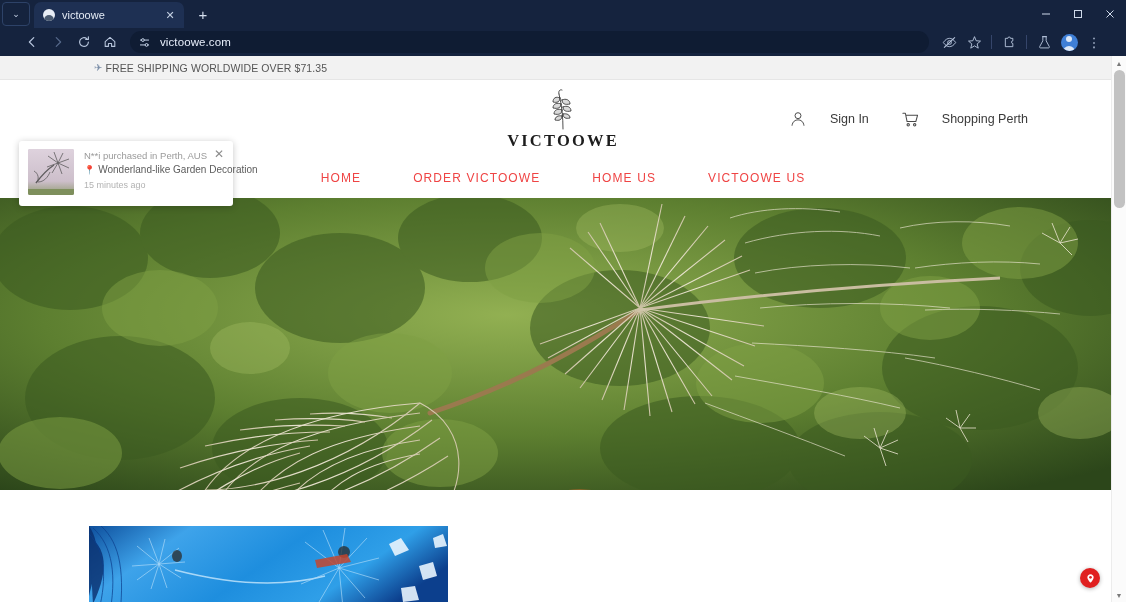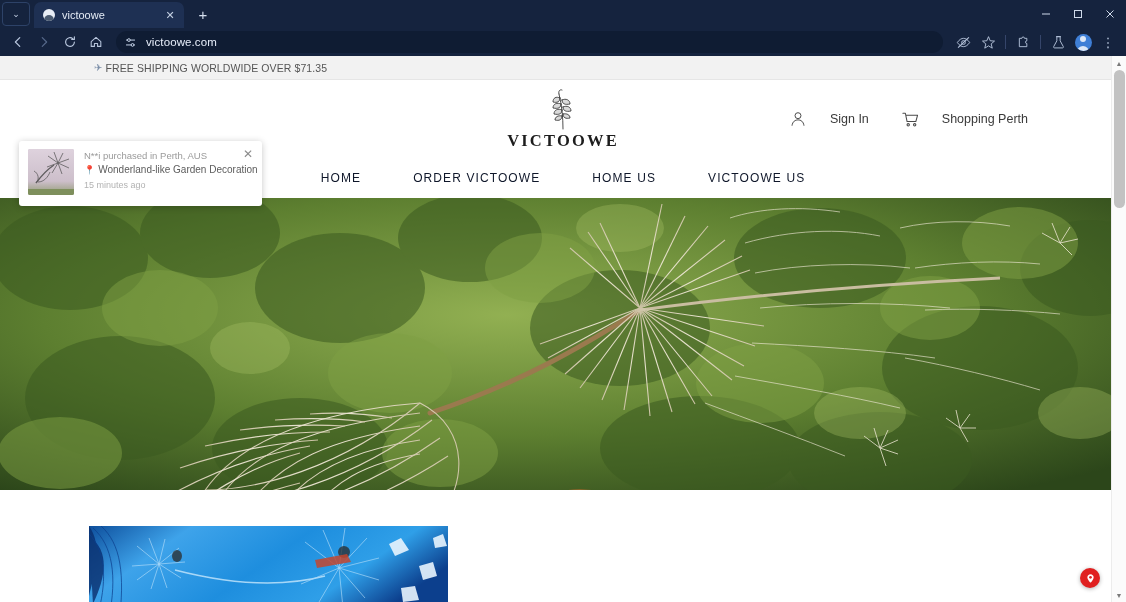--- a/index.html
+++ b/index.html
@@ -52,21 +52,21 @@
     color: #d5dfee; font-size: 15px; border-radius: 4px;
   }
   .win-ctrls { position: absolute; right: 0; top: 0; display: flex; height: 28px; }
   .win-btn {
     width: 32px; height: 28px; display: flex; align-items: center;
     justify-content: center; color: #cfdaea; font-size: 11px;
   }
 
   .toolbar {
     height: 28px; background: #15233e;
-    display: flex; align-items: center; padding: 0 6px; gap: 2px;
+    display: flex; align-items: center; padding: 0 20px; gap: 2px;
   }
   .tb-icon {
     width: 24px; height: 22px; display: flex; align-items: center;
     justify-content: center; color: #b8c6dd; font-size: 13px; border-radius: 4px;
   }
   .omnibox {
     flex: 1; height: 22px; background: #0f1c33; border-radius: 11px;
     display: flex; align-items: center; padding: 0 10px 0 5px;
     margin: 0 6px; gap: 7px; position: relative;
   }
@@ -129,42 +129,42 @@
     font-size: 12.5px; color: #3a3a3a;
   }
   .hdr-ico { width: 18px; height: 18px; color: #4a4a4a; }
 
   
   .site-nav {
     height: 40px; display: flex; align-items: center; justify-content: center;
     gap: 52px; background: #ffffff;
   }
   .nav-link {
-    font-size: 12px; letter-spacing: 1.1px; color: #0f172a; font-weight: 400;
+    font-size: 12px; letter-spacing: 1.1px; color: #ef4444; font-weight: 400;
   }
 
   
   .hero {
     height: 292px; position: relative; overflow: hidden;
     background: #4e6b2e;
   }
   .hero-canvas { position: absolute; inset: 0; width: 100%; height: 100%; }
 
   
   .lower { background: #ffffff; padding-top: 36px; padding-left: 89px; }
   .promo-card {
     width: 359px; height: 100px; overflow: hidden;
     background: #1e7fd4; position: relative;
   }
   .promo-canvas { position: absolute; inset: 0; width: 100%; height: 100%; }
 
   
   .sales-pop {
     position: absolute; left: 19px; top: 85px;
-    width: 243px; height: 65px; background: #ffffff;
+    width: 214px; height: 65px; background: #ffffff;
     border-radius: 3px; box-shadow: 0 1px 7px rgba(0,0,0,.22);
     display: flex; padding: 8px 9px; gap: 10px; z-index: 40;
   }
   .pop-thumb {
     width: 46px; height: 46px; flex: 0 0 46px; border-radius: 2px;
     overflow: hidden; background: #cfc3cf; position: relative;
   }
   .pop-body { flex: 1; display: flex; flex-direction: column; gap: 3px; padding-top: 1px; }
   .pop-line1 { font-size: 9.5px; color: #9a9a9a; }
   .pop-line2 {

